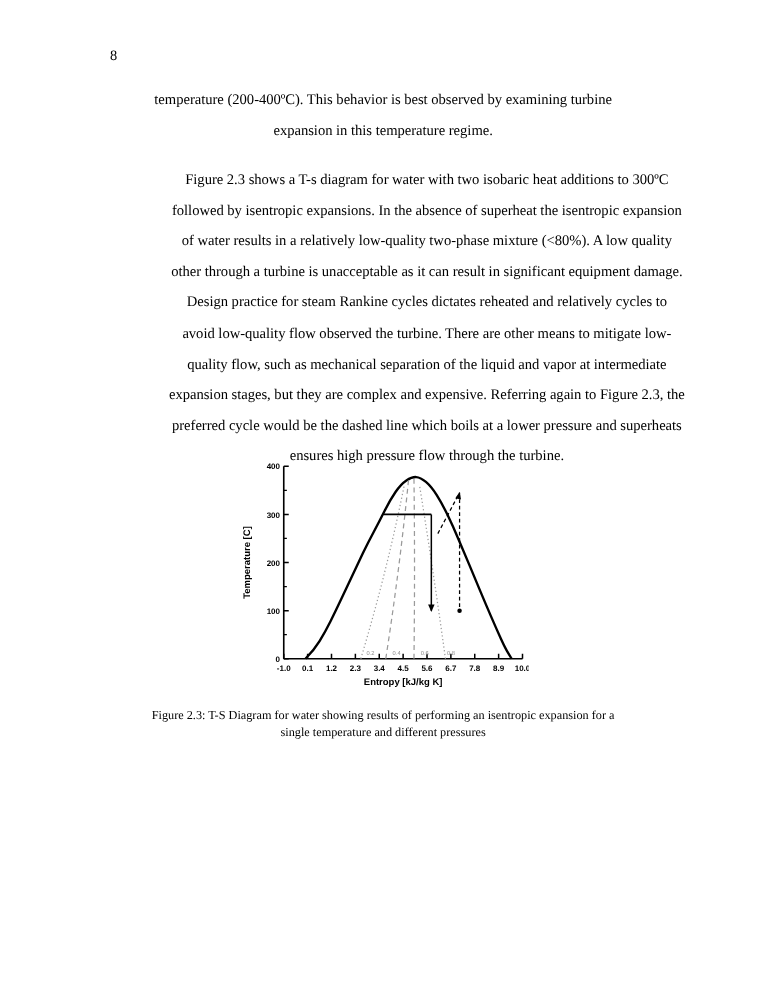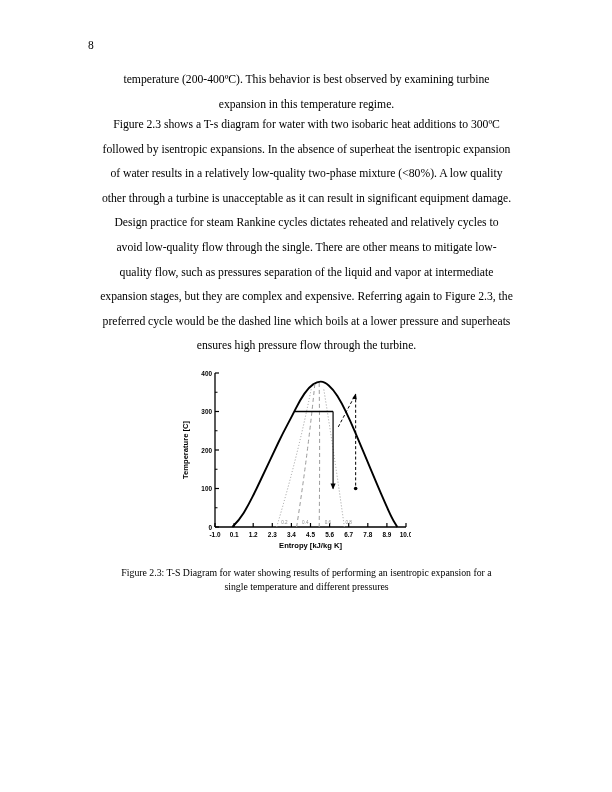--- a/index.html
+++ b/index.html
@@ -33,30 +33,30 @@
   .body-block {
     position: absolute;
     left: 88px;
     width: 437px;
     font-size: 11.7px;
     line-height: 24.6px;
     text-align: center;
     letter-spacing: -0.02px;
   }
   #para1 { top: 68px; }
-  #para2 { top: 113px; }
+  #para2 { top: 132px; margin-left: 35px; }
   .body-block p {
     margin: 0;
     white-space: nowrap;
   }
 
   
   .figure-wrap {
     position: absolute;
-    left: 76px;
+    left: 88px;
     top: 367px;
     width: 437px;
   }
   .chart-area {
     position: relative;
     width: 232px;
     height: 200px;
     margin: 0 auto;
   }
   .chart-svg { display: block; }
@@ -84,22 +84,22 @@
     <p>temperature (200-400ºC).  This behavior is best observed by examining turbine</p>
     <p>expansion in this temperature regime.</p>
   </div>
 
   <div class="body-block" id="para2">
     <p>Figure 2.3 shows a T-s diagram for water with two isobaric heat additions to 300ºC</p>
     <p>followed by isentropic expansions.  In the absence of superheat the isentropic expansion</p>
     <p>of water results in a relatively low-quality two-phase mixture (&lt;80%).  A low quality</p>
     <p>other through a turbine is unacceptable as it can result in significant equipment damage.</p>
     <p>Design practice for steam Rankine cycles dictates reheated and relatively cycles to</p>
-    <p>avoid low-quality flow through the single.  There are other means to mitigate low-</p>
-    <p>quality flow, such as pressures separation of the liquid and vapor at intermediate</p>
+    <p>avoid low-quality flow observed the turbine.  There are other means to mitigate low-</p>
+    <p>quality flow, such as mechanical separation of the liquid and vapor at intermediate</p>
     <p>expansion stages, but they are complex and expensive.  Referring again to Figure 2.3, the</p>
     <p>preferred cycle would be the dashed line which boils at a lower pressure and superheats</p>
     <p>ensures high pressure flow through the turbine.</p>
   </div>
 
   <div class="figure-wrap">
     <div class="chart-area">
       <svg class="chart-svg" id="chart-svg" width="232" height="200" viewBox="0 0 232 200">
           <line x1="36" y1="6" x2="36" y2="160" stroke="#000" stroke-width="1.3"></line>
           <line x1="36" y1="160" x2="227" y2="160" stroke="#000" stroke-width="1.3"></line>

